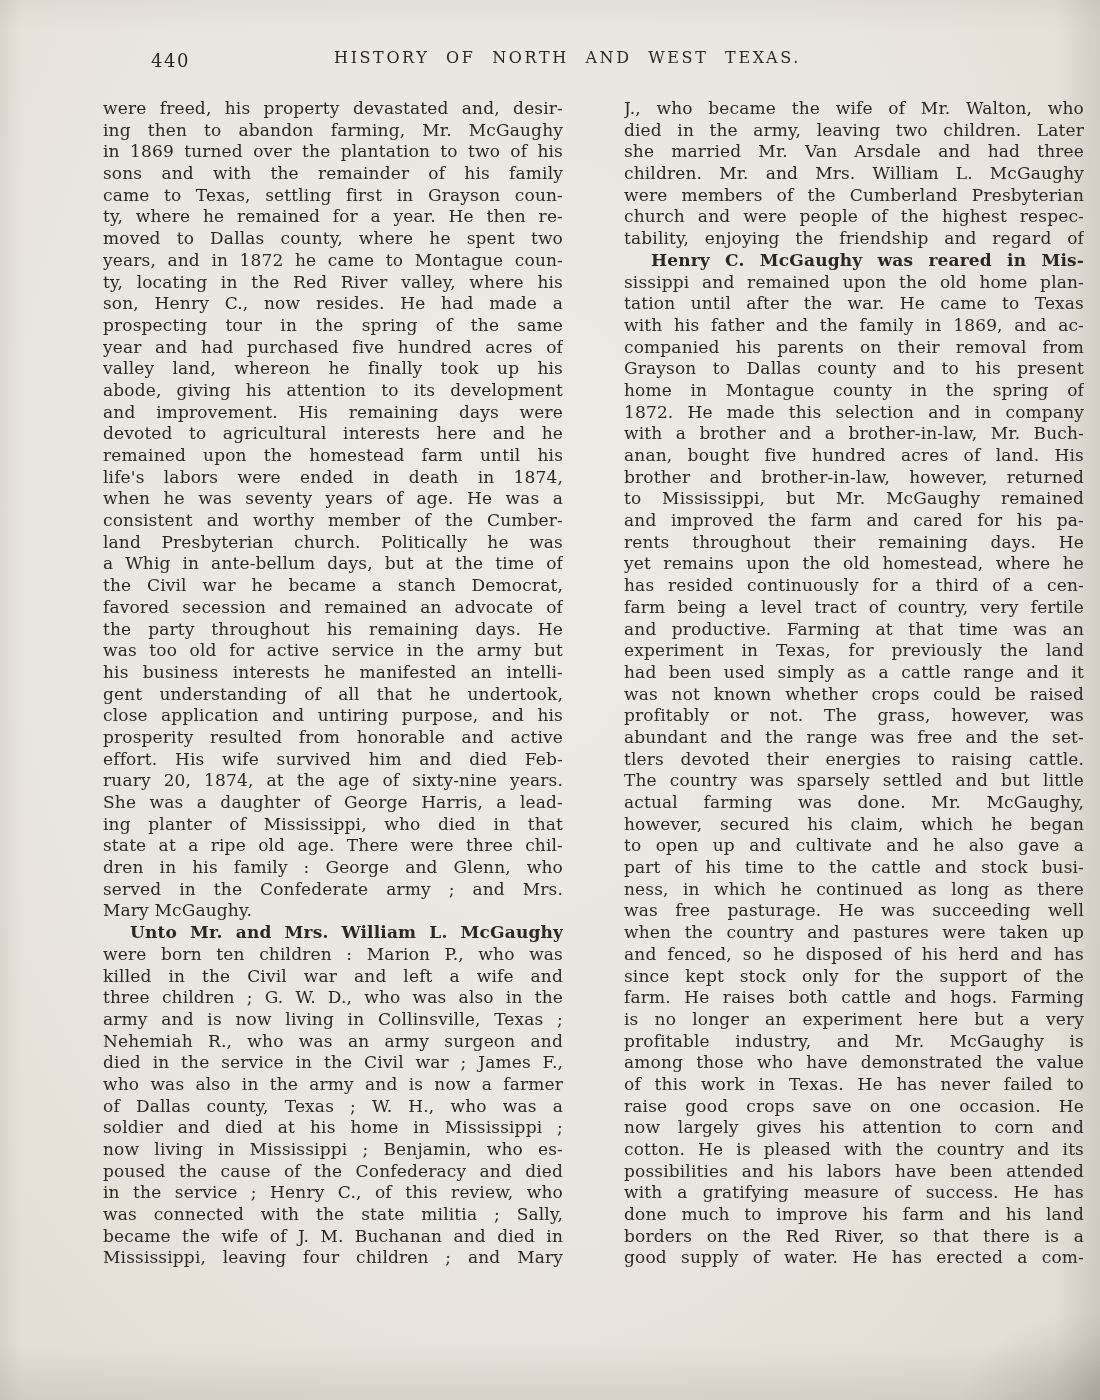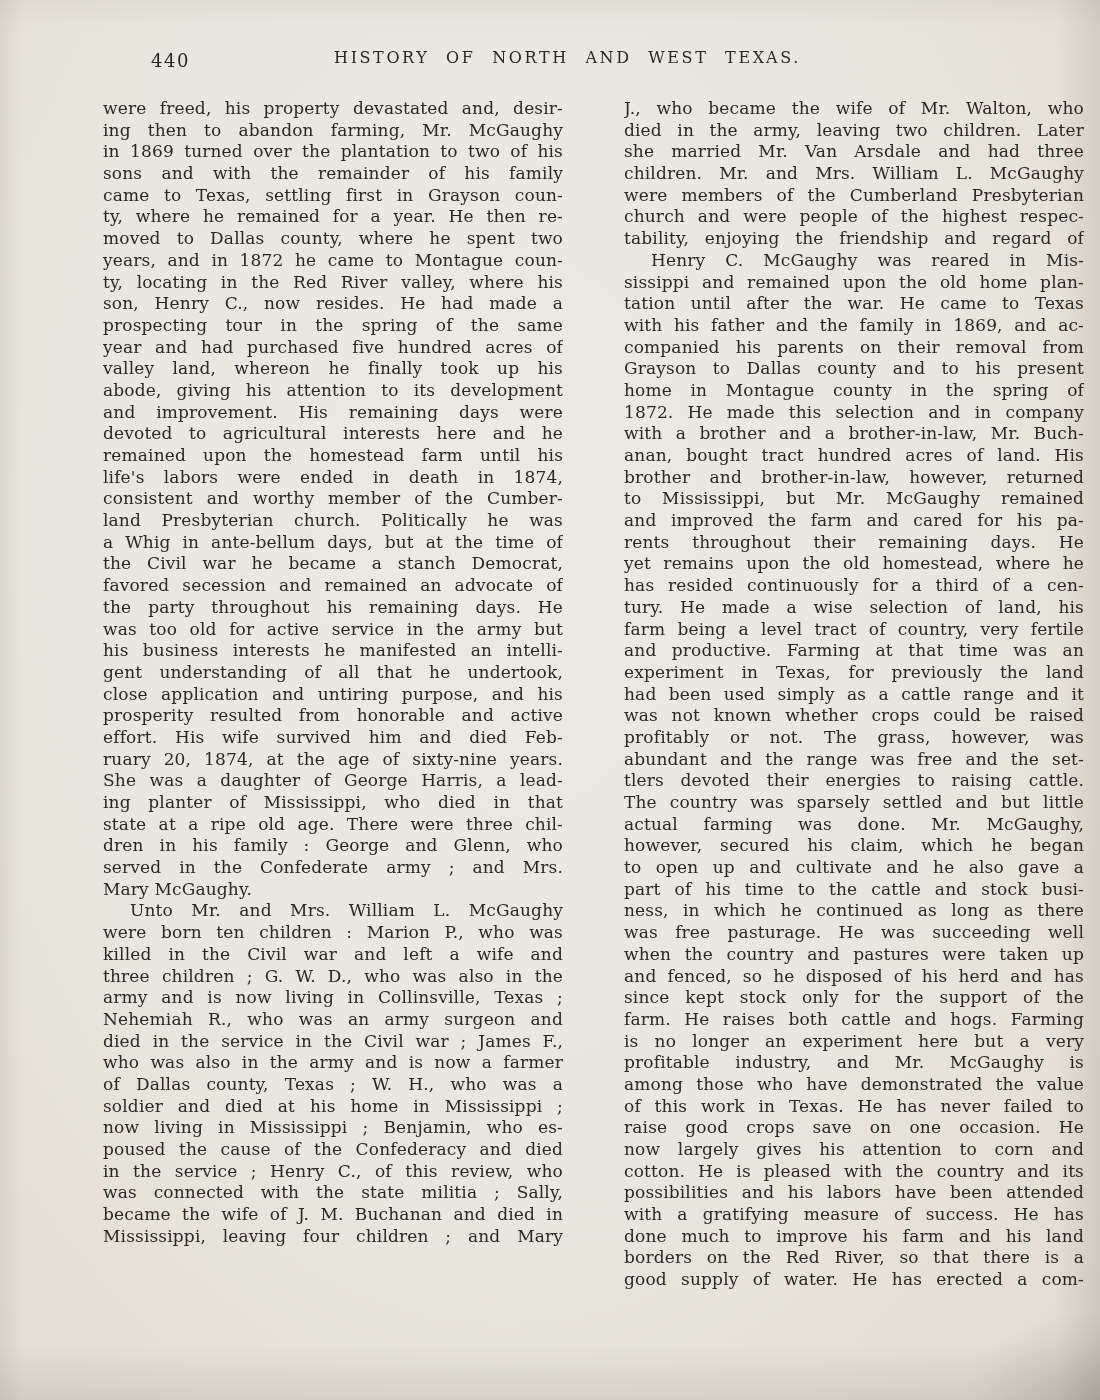--- a/index.html
+++ b/index.html
@@ -62,21 +62,21 @@
   .line {
     height: 21.7px;
     line-height: 21.7px;
     font-size: 17px;
     letter-spacing: 0.15px;
     text-align: justify;
     text-align-last: justify;
     overflow: hidden;
   }
   .line.endpara { text-align-last: left; }
-  .line.firstline { text-indent: 27px; }
+  .line.firstline { text-indent: 27px; font-weight: bold; }
 </style>
 </head>
 <body>
 
 <div class="page">
   <div class="running-head">
     <span class="page-number">440</span>
     <span class="head-title">HISTORY OF NORTH AND WEST TEXAS.</span>
   </div>
 
@@ -92,20 +92,21 @@
       <div class="line">ty, locating in the Red River valley, where his</div>
       <div class="line">son, Henry C., now resides.  He had made a</div>
       <div class="line">prospecting tour in the spring of the same</div>
       <div class="line">year and had purchased five hundred acres of</div>
       <div class="line">valley land, whereon he finally took up his</div>
       <div class="line">abode, giving his attention to its development</div>
       <div class="line">and improvement.  His remaining days were</div>
       <div class="line">devoted to agricultural interests here and he</div>
       <div class="line">remained upon the homestead farm until his</div>
       <div class="line">life's labors were ended in death in 1874,</div>
+      <div class="line">when he was seventy years of age.  He was a</div>
       <div class="line">consistent and worthy member of the Cumber-</div>
       <div class="line">land Presbyterian church.  Politically he was</div>
       <div class="line">a Whig in ante-bellum days, but at the time of</div>
       <div class="line">the Civil war he became a stanch Democrat,</div>
       <div class="line">favored secession and remained an advocate of</div>
       <div class="line">the party throughout his remaining days.  He</div>
       <div class="line">was too old for active service in the army but</div>
       <div class="line">his business interests he manifested an intelli-</div>
       <div class="line">gent understanding of all that he undertook,</div>
       <div class="line">close application and untiring purpose, and his</div>
@@ -145,28 +146,27 @@
       <div class="line">tability, enjoying the friendship and regard of</div>
       <div class="line firstline">Henry C. McGaughy was reared in Mis-</div>
       <div class="line">sissippi and remained upon the old home plan-</div>
       <div class="line">tation until after the war.  He came to Texas</div>
       <div class="line">with his father and the family in 1869, and ac-</div>
       <div class="line">companied his parents on their removal from</div>
       <div class="line">Grayson to Dallas county and to his present</div>
       <div class="line">home in Montague county in the spring of</div>
       <div class="line">1872.  He made this selection and in company</div>
       <div class="line">with a brother and a brother-in-law, Mr. Buch-</div>
-      <div class="line">anan, bought tract hundred acres of land.  His</div>
+      <div class="line">anan, bought five hundred acres of land.  His</div>
       <div class="line">brother and brother-in-law, however, returned</div>
       <div class="line">to Mississippi, but Mr. McGaughy remained</div>
       <div class="line">and improved the farm and cared for his pa-</div>
       <div class="line">rents throughout their remaining days.  He</div>
       <div class="line">yet remains upon the old homestead, where he</div>
       <div class="line">has resided continuously for a third of a cen-</div>
-      <div class="line">tury.  He made a wise selection of land, his</div>
       <div class="line">farm being a level tract of country, very fertile</div>
       <div class="line">and productive.  Farming at that time was an</div>
       <div class="line">experiment in Texas, for previously the land</div>
       <div class="line">had been used simply as a cattle range and it</div>
       <div class="line">was not known whether crops could be raised</div>
       <div class="line">profitably or not.  The grass, however, was</div>
       <div class="line">abundant and the range was free and the set-</div>
       <div class="line">tlers devoted their energies to raising cattle.</div>
       <div class="line">The country was sparsely settled and but little</div>
       <div class="line">actual farming was done.  Mr. McGaughy,</div>

